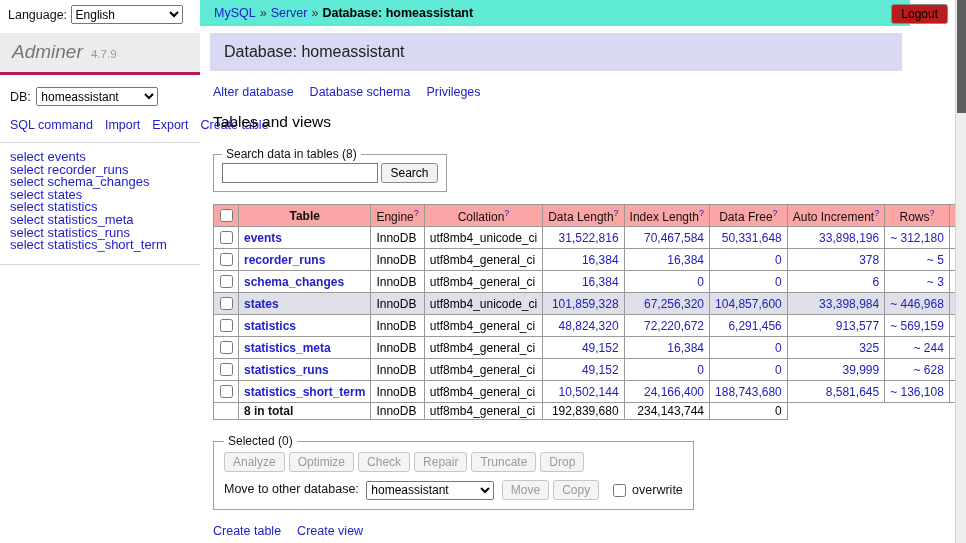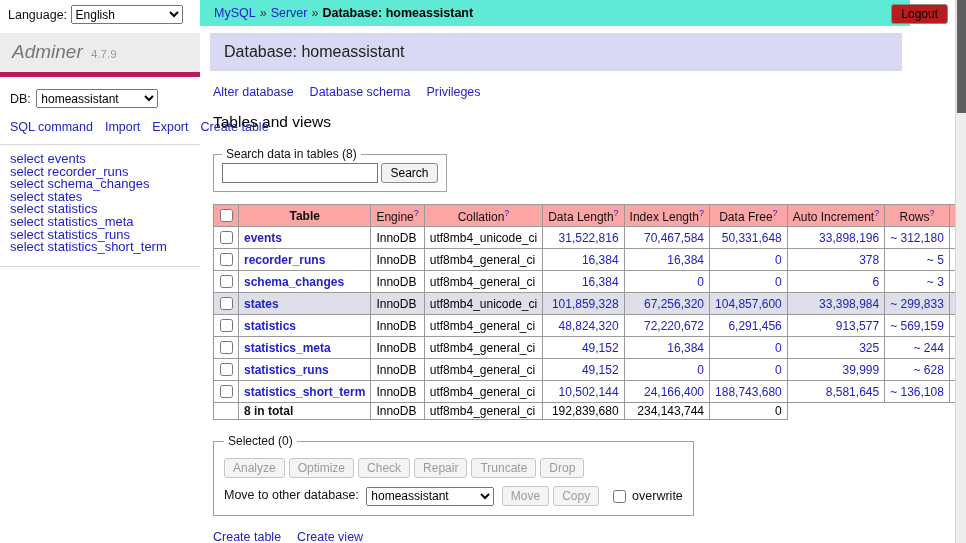--- a/index.html
+++ b/index.html
@@ -13,21 +13,21 @@
   .lang-row select{font-size:12px;width:112px;height:19px;}
   .breadcrumb{position:absolute;left:200px;top:0;width:710px;height:26px;background:#5eead4;
               line-height:26px;padding-left:14px;font-size:12.5px;box-sizing:border-box;white-space:nowrap;}
   .breadcrumb .sep{color:#333;margin:0 4px;}
   .breadcrumb b{color:#000;}
   .logout-btn{position:absolute;top:4px;right:18px;font-size:12px;padding:2px 9px;
               border:1px solid #8a8a8a;background:#b91c1c;border-radius:3px;cursor:pointer;}
 
   
   .sidebar{position:absolute;left:0;top:26px;width:200px;}
-  .brand{margin:7px 0 0;background:#ececec;border-bottom:5px solid #be185d;padding:8px 12px 9px;
+  .brand{margin:7px 0 0;background:#ececec;border-bottom:3px solid #be185d;padding:8px 12px 9px;
          font-size:19px;font-weight:normal;font-style:italic;color:#767676;}
   .brand .ver{font-size:11.5px;color:#9a9a9a;font-style:normal;margin-left:3px;}
   .db-row{margin:12px 0 0 10px;font-size:12.5px;}
   .db-row select{width:122px;font-size:12px;height:19px;margin-left:2px;}
   .side-actions{padding:12px 10px 10px;border-bottom:1px solid #d8d8d8;}
   .side-actions .wrap{width:152px;line-height:14px;font-size:12.5px;}
   .side-actions a{margin-right:12px;white-space:nowrap;}
   .side-tables{padding:8px 10px 12px;border-bottom:1px solid #d8d8d8;}
   .side-tables a{display:block;font-size:13px;line-height:12.6px;white-space:nowrap;}
 
@@ -53,21 +53,21 @@
   .tables tbody th{text-align:left;font-weight:bold;background:transparent;}
   .tables .check-col{text-align:center;padding:1px 2px;width:22px;}
   .tables td.num{text-align:right;color:#2121b8;}
   .tables td.txt{text-align:left;color:#000;}
   sup.help{color:#2121c8;font-size:9px;cursor:pointer;}
   .tbl-link{font-weight:bold;}
   .total-row th{font-weight:bold;}
   .total-row td.num{color:#000;}
 
   .selected-box{display:inline-block;margin:14px 0 0 3px;padding:2px 10px 9px;font-size:12.5px;}
-  .sel-buttons{margin-top:8px;}
+  .sel-buttons{margin-top:2px;}
   .sel-buttons .btn{margin-right:4px;}
   .move-row{margin-top:8px;white-space:nowrap;}
   .move-row select{width:128px;font-size:12px;height:19px;vertical-align:middle;margin:0 4px;}
   .move-row .btn{margin-right:4px;}
   .move-row input[type=checkbox]{vertical-align:middle;margin-left:6px;}
   .move-row label{vertical-align:middle;}
 
   .scrollbar{position:absolute;right:0;top:0;width:11px;height:543px;background:#ededed;border-left:1px solid #d4d4d4;box-sizing:border-box;}
   .scroll-thumb{position:absolute;left:1px;top:0;width:9px;height:113px;background:#5f5f5f;}
 </style>
@@ -176,21 +176,21 @@
           </tr>
           <tr style="background: rgb(223, 223, 233);">
             <td class="check-col"><input type="checkbox" style=""></td>
             <th><a class="tbl-link">states</a></th>
             <td class="txt">InnoDB</td>
             <td class="txt">utf8mb4_unicode_ci</td>
             <td class="num">101,859,328</td>
             <td class="num">67,256,320</td>
             <td class="num">104,857,600</td>
             <td class="num">33,398,984</td>
-            <td class="num">~ 299,833</td>
+            <td class="num">~ 446,968</td>
             <td class="txt"></td>
           </tr>
           <tr>
             <td class="check-col"><input type="checkbox" style=""></td>
             <th><a class="tbl-link">statistics</a></th>
             <td class="txt">InnoDB</td>
             <td class="txt">utf8mb4_general_ci</td>
             <td class="num">48,824,320</td>
             <td class="num">72,220,672</td>
             <td class="num">6,291,456</td>

